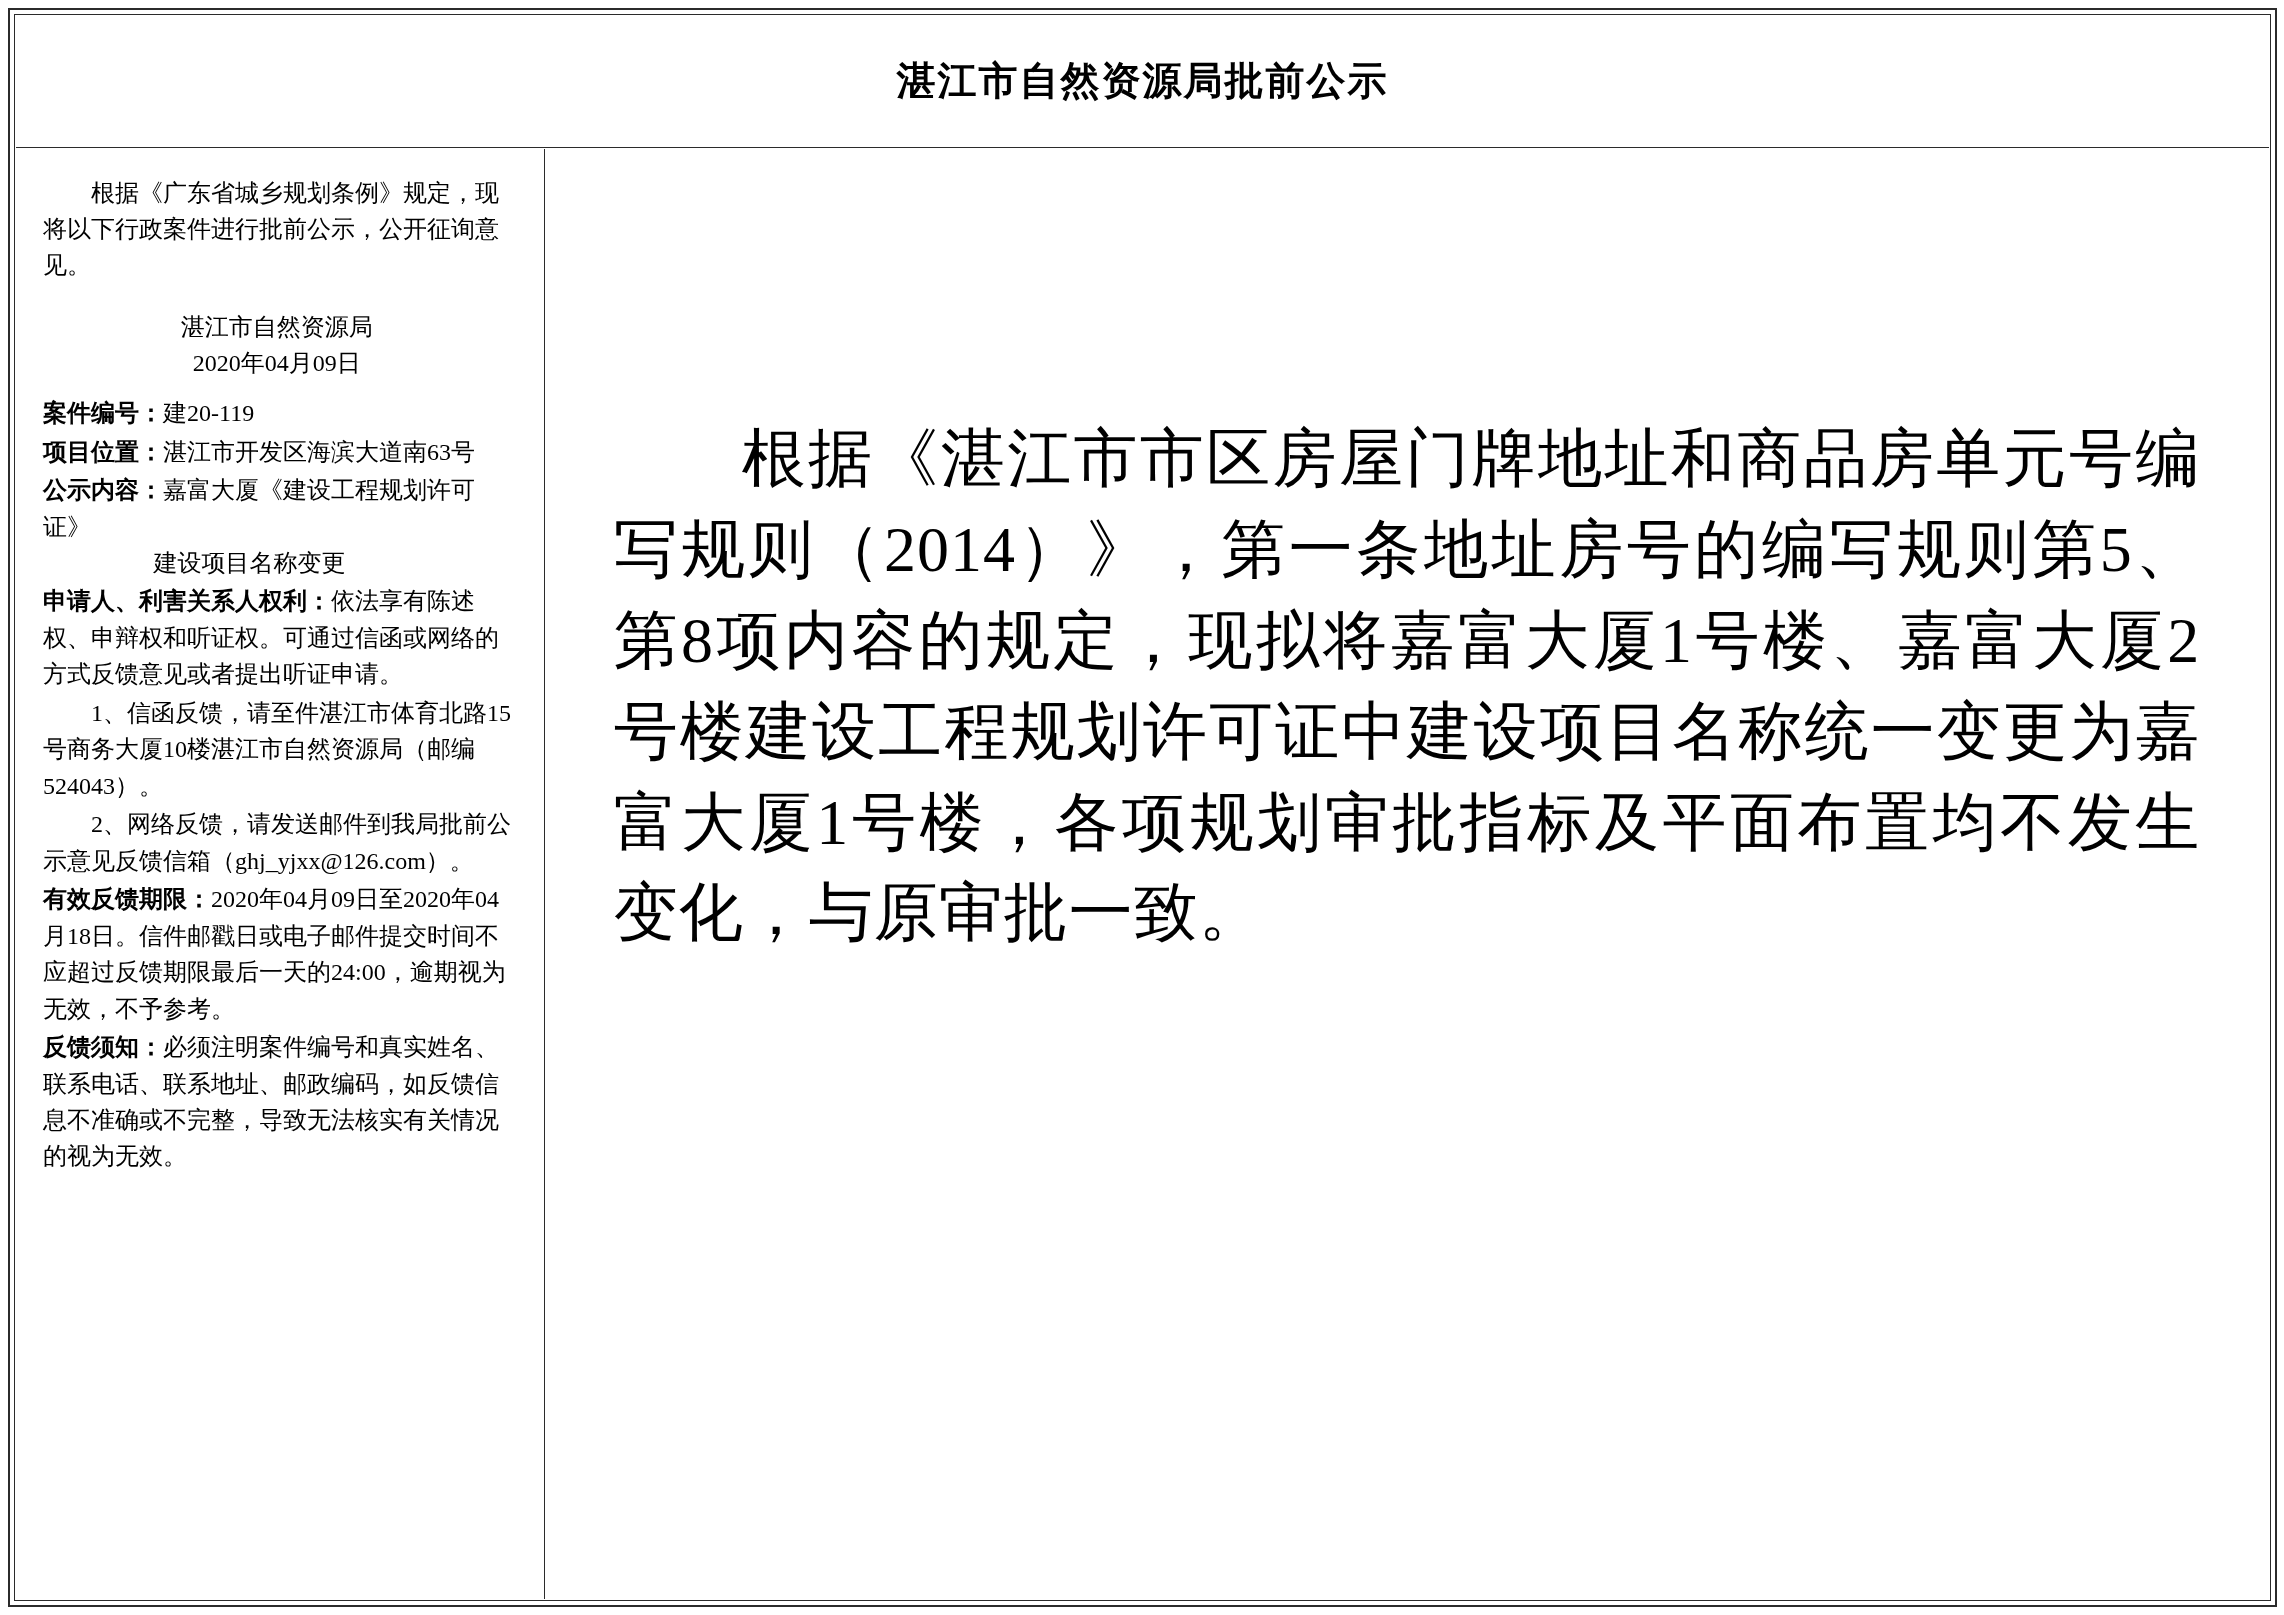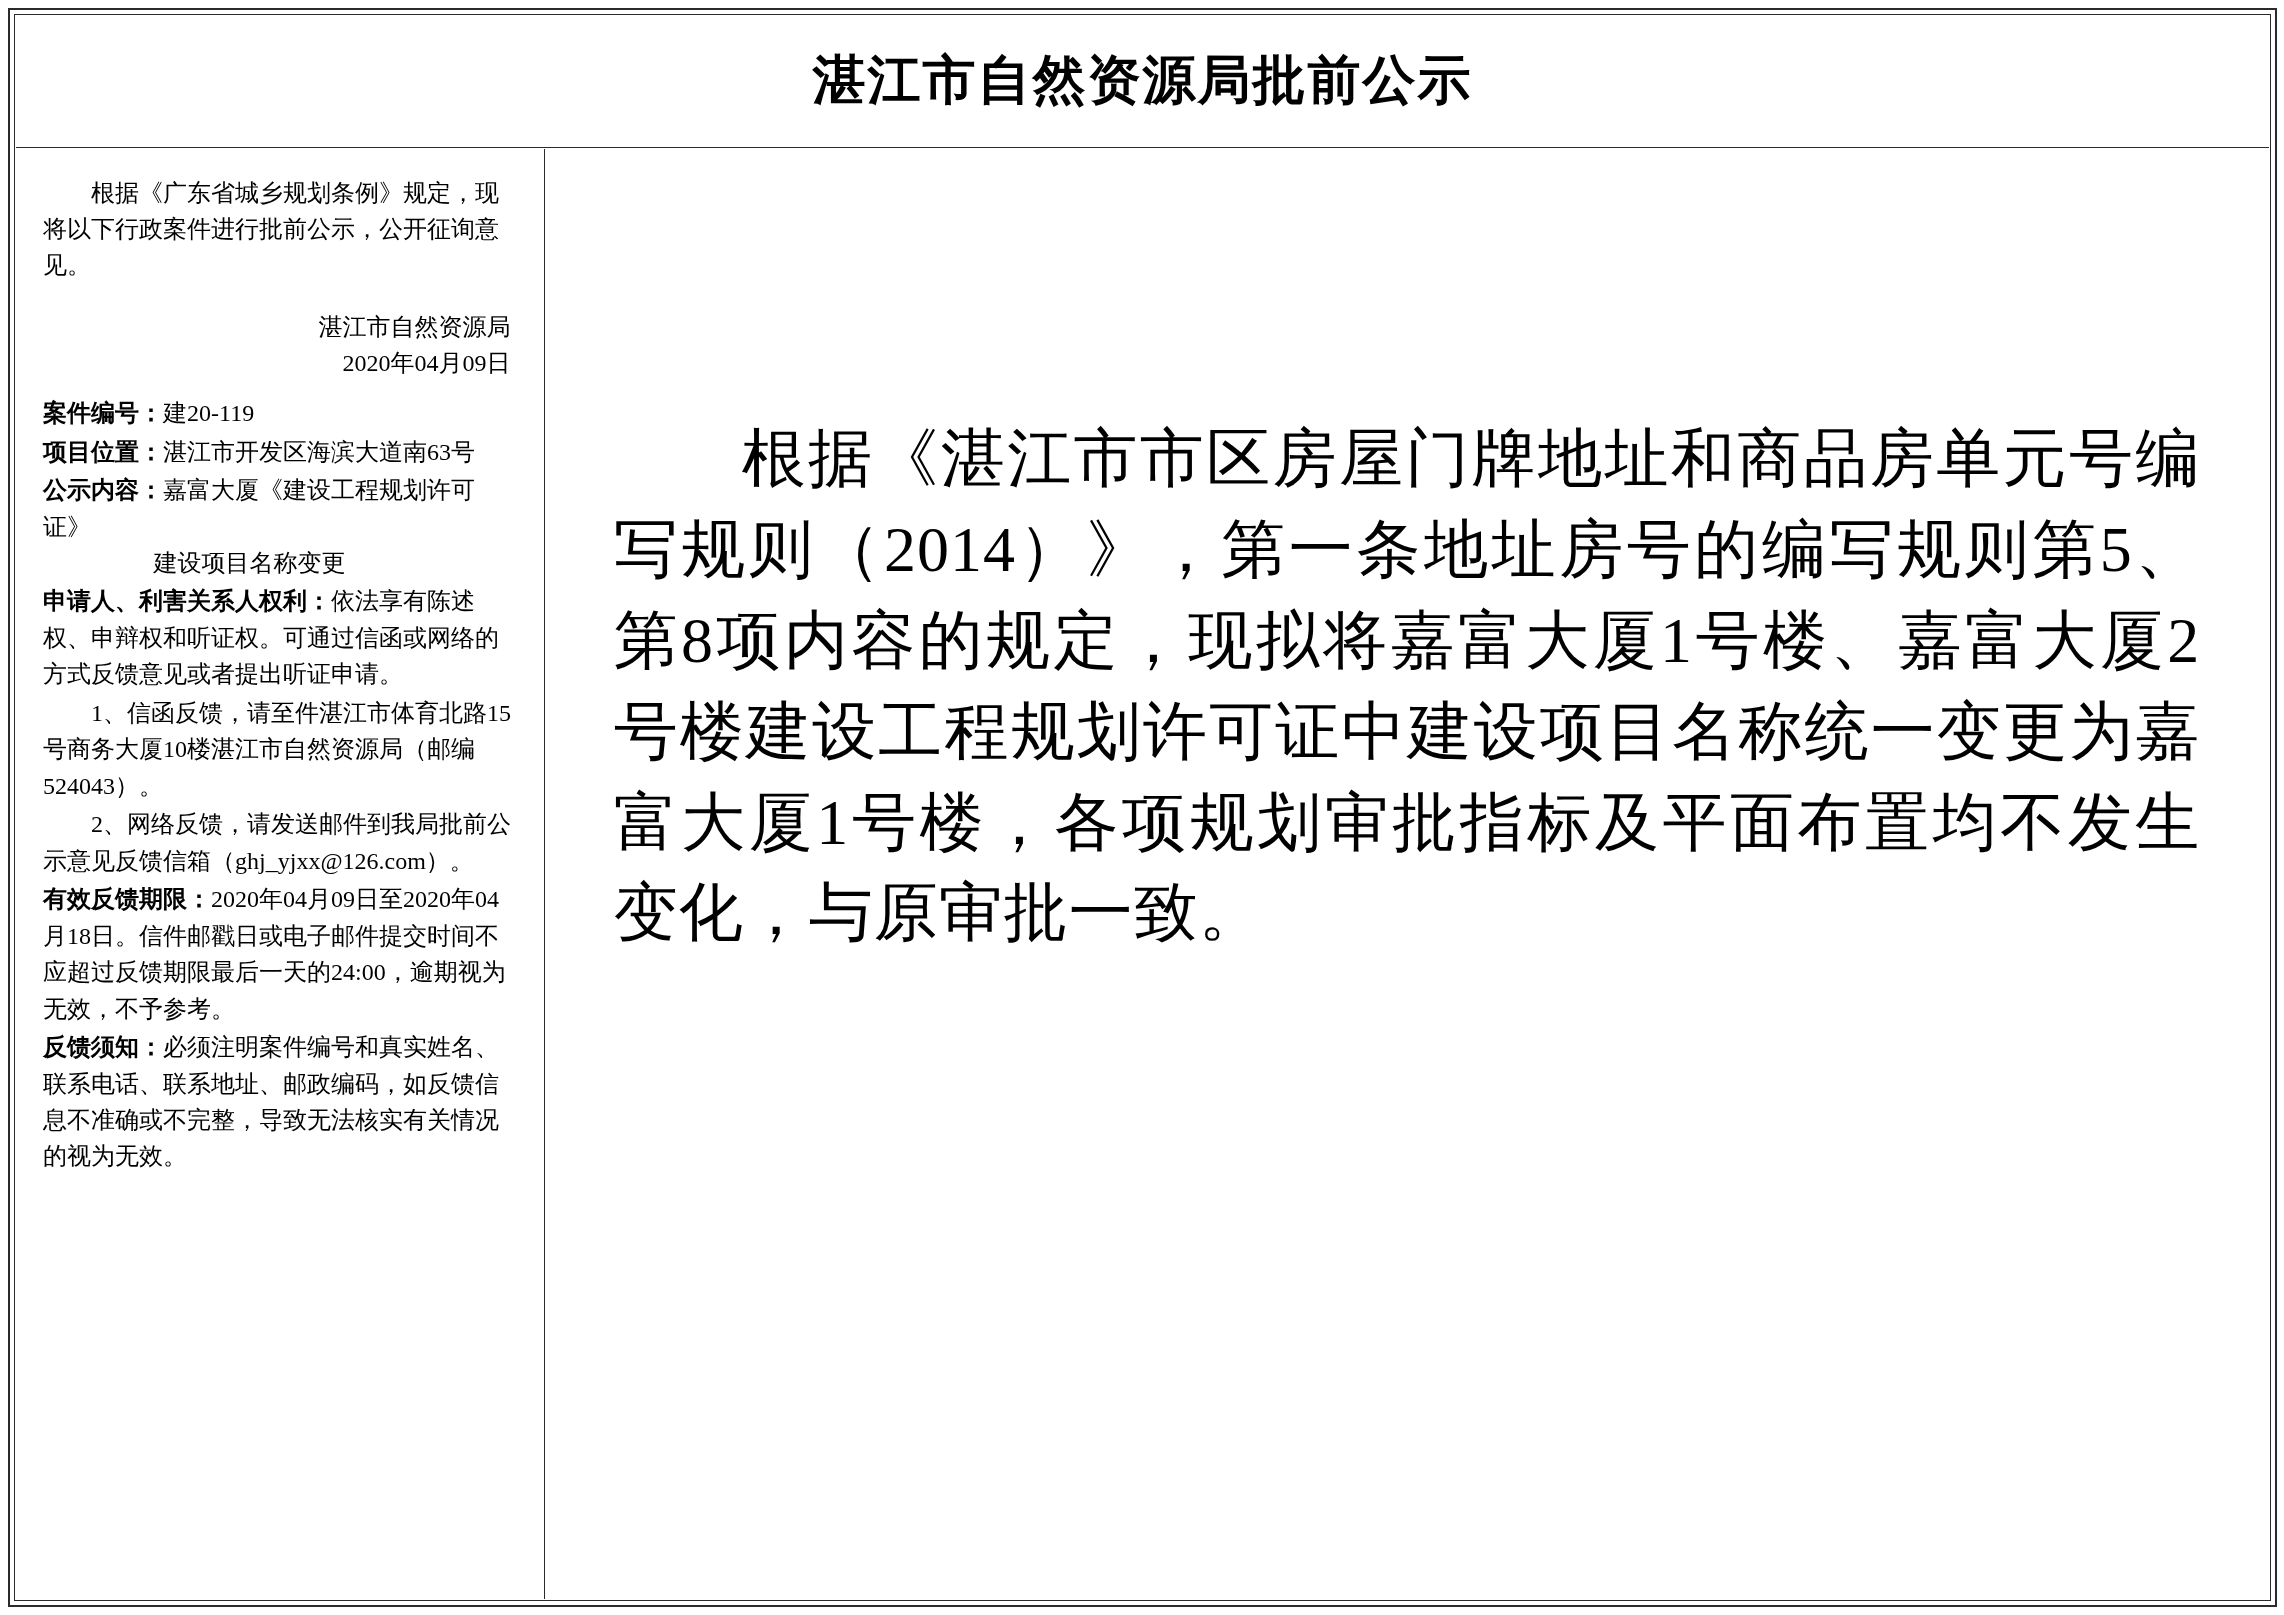--- a/index.html
+++ b/index.html
@@ -44,21 +44,21 @@
     top: 15.7px;
     right: 15.7px;
     height: 132px;
     display: flex;
     align-items: center;
     justify-content: center;
     border-bottom: 1px solid #2b2b2b;
     box-sizing: border-box;
   }
   .doc-title {
-    font-size: 53px;
+    font-size: 39px;
     font-weight: bold;
     letter-spacing: 2px;
     font-family: Liberation Sans, sans-serif;
   }
   .body-area {
     position: absolute;
     left: 15.7px;
     top: 149px;
     right: 15.7px;
     bottom: 15.7px;
@@ -83,20 +83,21 @@
     margin-bottom: 25.5px;
   }
   .issuer-block {
     text-align: right;
     padding-right: 9.8px;
     margin-bottom: 13.7px;
     line-height: 1.5;
   }
   .issuer-block div {
     white-space: nowrap;
+    text-align: center;
   }
   .field-row {
     margin-bottom: 2px;
   }
   .field-label {
     font-weight: bold;
   }
   .field-sub {
     display: block;
     padding-left: 4.6em;

